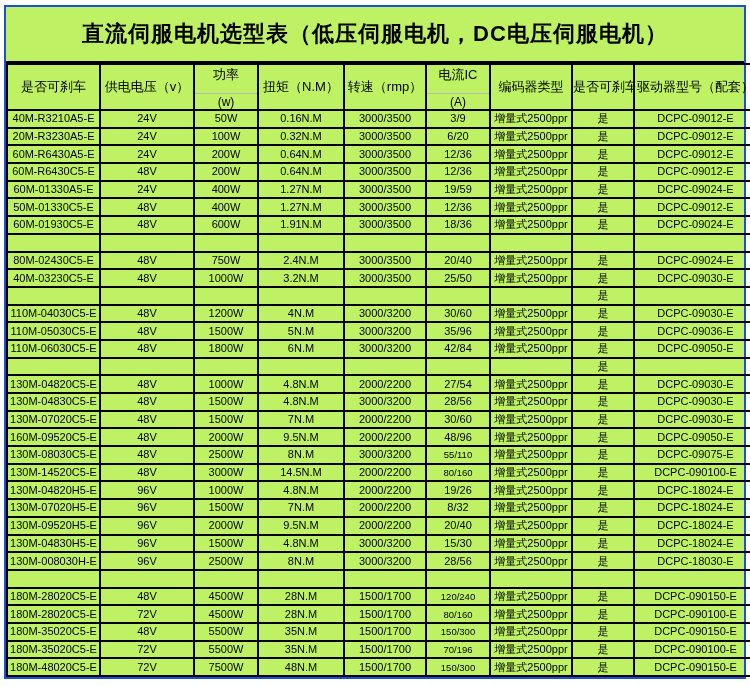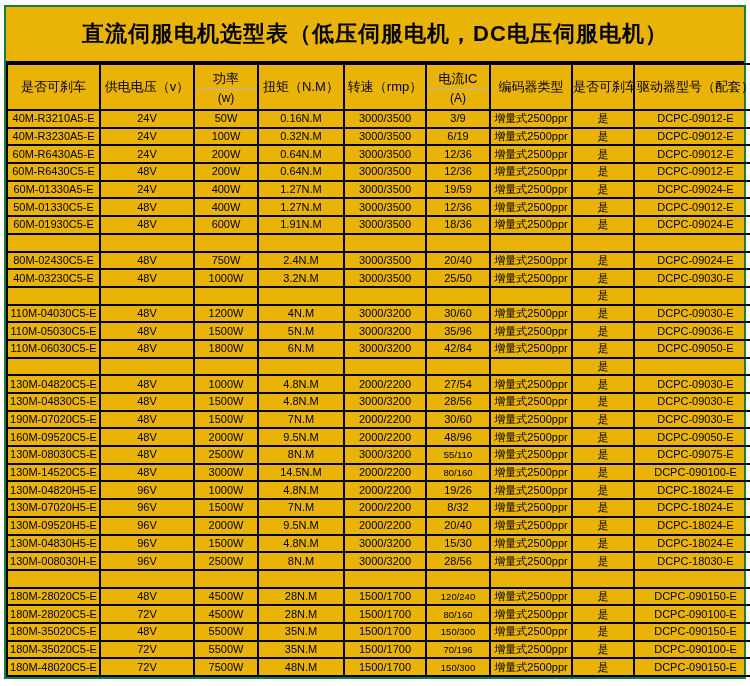--- a/index.html
+++ b/index.html
@@ -11,22 +11,22 @@
   }
   .page {
     width: 750px;
     height: 686px;
     background: #ffffff;
     box-sizing: border-box;
     padding: 5px 4px 0 4px;
     overflow: hidden;
   }
   .sheet {
-    border: 2px solid #15803d;
-    background: #eab308;
+    border: 2px solid #1d4ed8;
+    background: #bef264;
   }
   .title-cell {
     height: 54px;
     display: flex;
     align-items: center;
     justify-content: center;
     font-size: 22px;
     font-weight: bold;
     letter-spacing: 1px;
     border-bottom: 2px solid #000000;
@@ -45,21 +45,21 @@
     overflow: hidden;
     white-space: nowrap;
   }
   table.motor-table th {
     height: 44px;
     font-weight: normal;
     font-size: 13px;
   }
   table.motor-table th .sub-top {
     display: block;
-    padding-bottom: 1px;
+    padding-bottom: 9px;
   }
   table.motor-table th .sub {
     display: block;
     border-top: 1px solid #b8b8b8;
     font-size: 12px;
     padding-top: 1px;
   }
   table.motor-table td {
     height: 15.7px;
     font-size: 11px;
@@ -125,26 +125,26 @@
             <td>24V</td>
             <td>50W</td>
             <td>0.16N.M</td>
             <td>3000/3500</td>
             <td>3/9</td>
             <td>增量式2500ppr</td>
             <td>是</td>
             <td>DCPC-09012-E</td>
           </tr>
           <tr>
-            <td>40M-R3230A5-E</td>
+            <td>20M-R3230A5-E</td>
             <td>24V</td>
             <td>100W</td>
             <td>0.32N.M</td>
             <td>3000/3500</td>
-            <td>6/19</td>
+            <td>6/20</td>
             <td>增量式2500ppr</td>
             <td>是</td>
             <td>DCPC-09012-E</td>
           </tr>
           <tr>
             <td>60M-R6430A5-E</td>
             <td>24V</td>
             <td>200W</td>
             <td>0.64N.M</td>
             <td>3000/3500</td>
@@ -301,21 +301,21 @@
             <td>48V</td>
             <td>1500W</td>
             <td>4.8N.M</td>
             <td>3000/3200</td>
             <td>28/56</td>
             <td>增量式2500ppr</td>
             <td>是</td>
             <td>DCPC-09030-E</td>
           </tr>
           <tr>
-            <td>190M-07020C5-E</td>
+            <td>130M-07020C5-E</td>
             <td>48V</td>
             <td>1500W</td>
             <td>7N.M</td>
             <td>2000/2200</td>
             <td>30/60</td>
             <td>增量式2500ppr</td>
             <td>是</td>
             <td>DCPC-09030-E</td>
           </tr>
           <tr>

